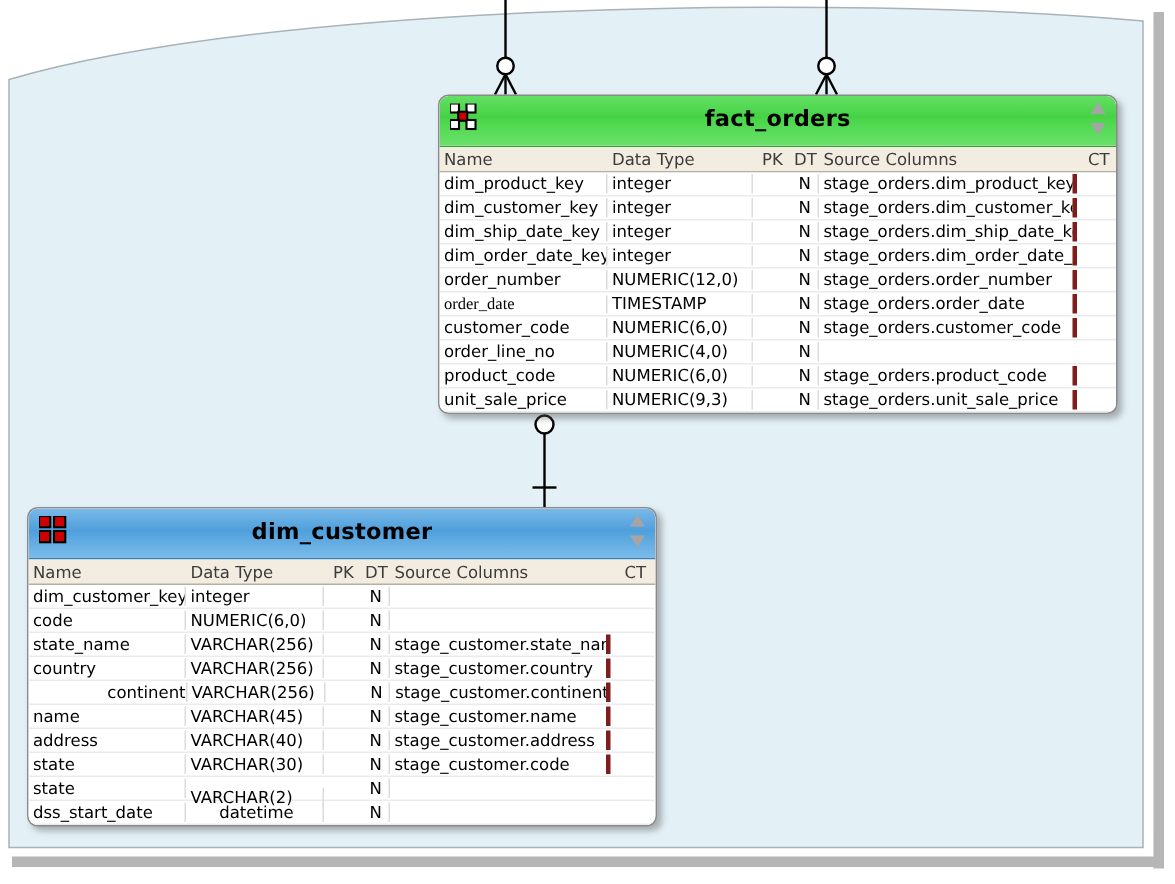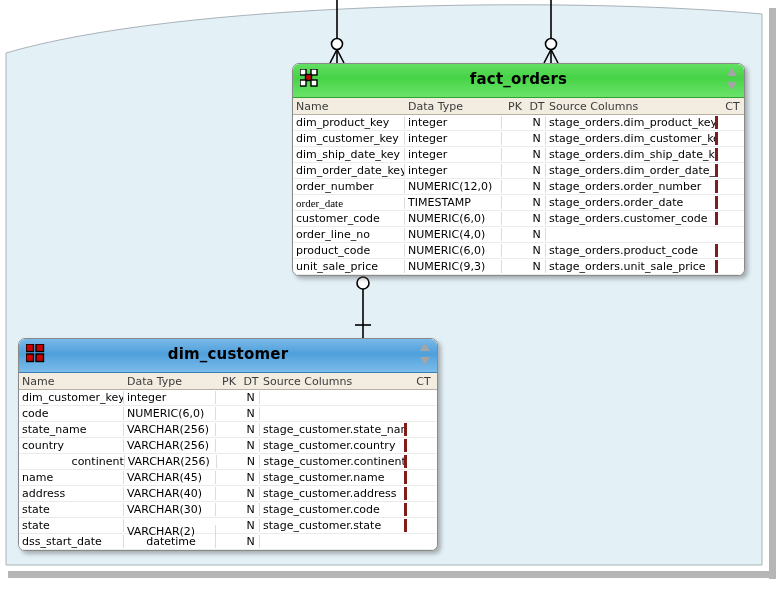--- a/index.html
+++ b/index.html
@@ -383,21 +383,20 @@
           <div class="c-pk" style="width: 23px;"></div>
           <div class="c-dt" style="width: 21px;">N</div>
           <div class="c-src" style="width: 147px;">stage_customer.code</div>
           <div class="c-ct" style="width: 30px;"></div>
         </div>
         <div class="row">
           <div class="c-name" style="width: 105px;">state</div>
           <div class="c-type" style="width: 92px; margin-top: 12px;">VARCHAR(2)</div>
           <div class="c-pk" style="width: 23px;"></div>
           <div class="c-dt" style="width: 21px;">N</div>
-          <div class="c-src" style="width: 147px;">stage_customer.state</div>
           <div class="c-ct" style="width: 30px;"></div>
         </div>
         <div class="row">
           <div class="c-name" style="width: 105px;">dss_start_date</div>
           <div class="c-type" style="width: 92px; text-align: center;">datetime</div>
           <div class="c-pk" style="width: 23px;"></div>
           <div class="c-dt" style="width: 21px;">N</div>
           <div class="c-src" style="width: 147px;"></div>
           <div class="c-ct" style="width: 30px;"></div>
         </div>

